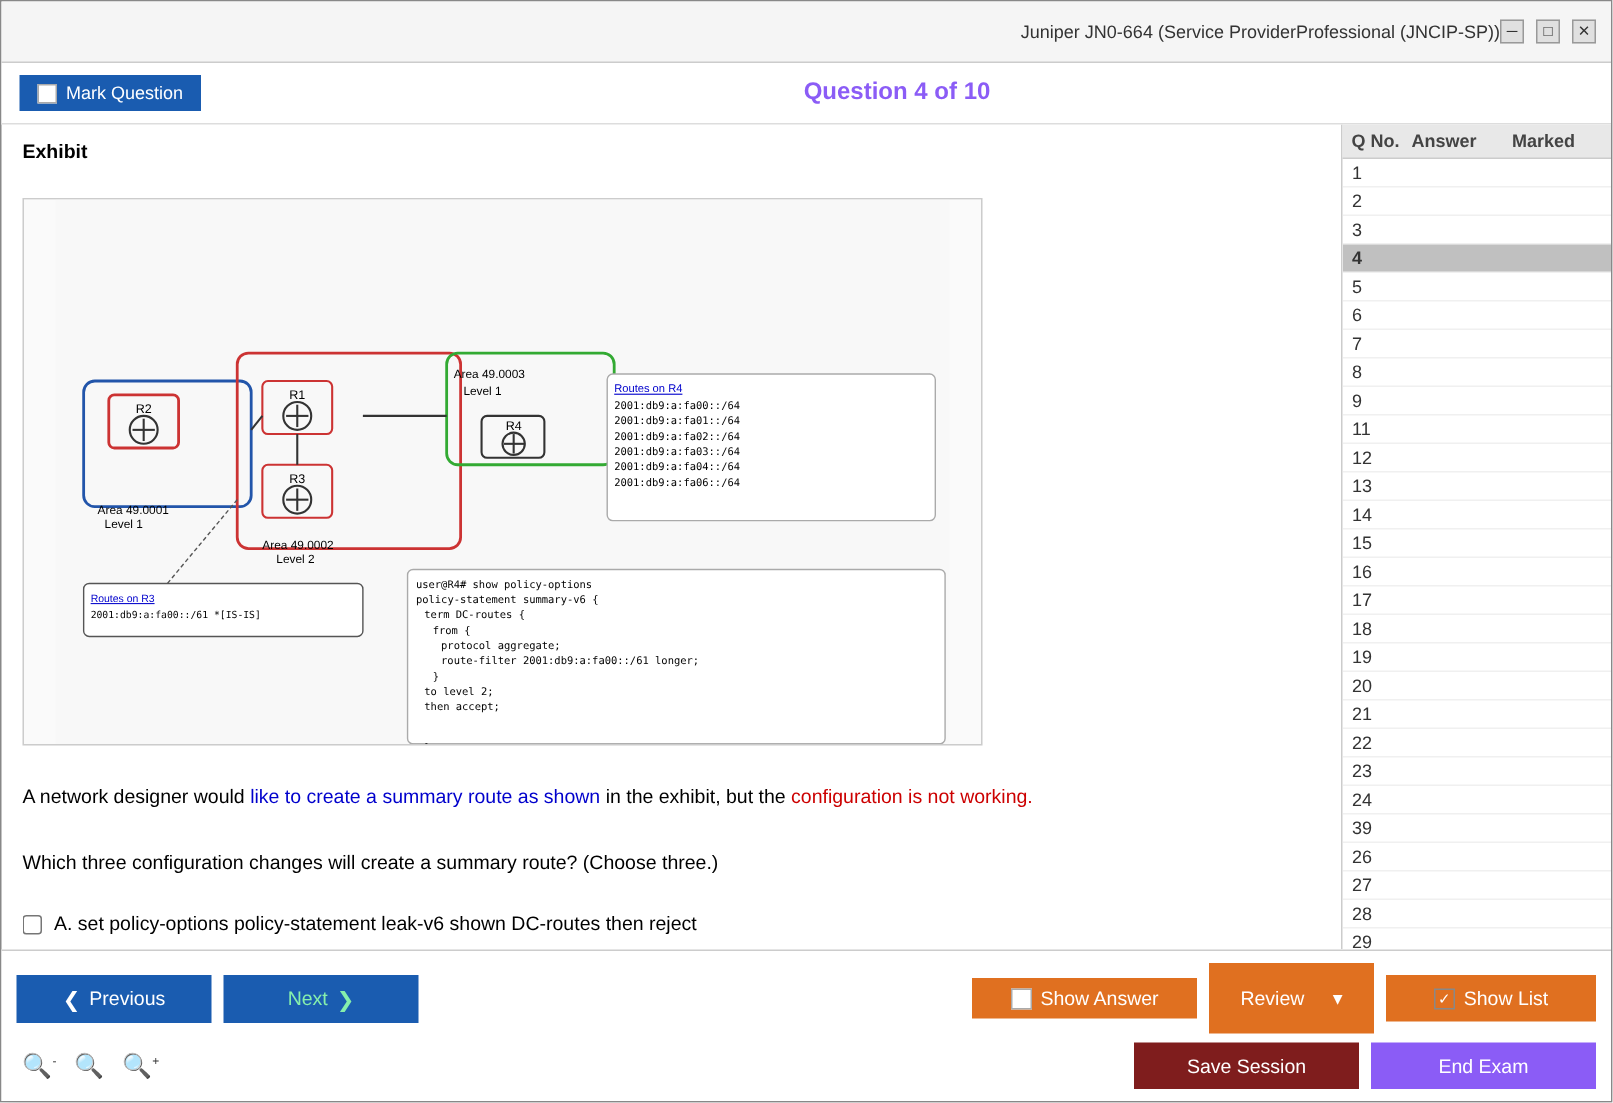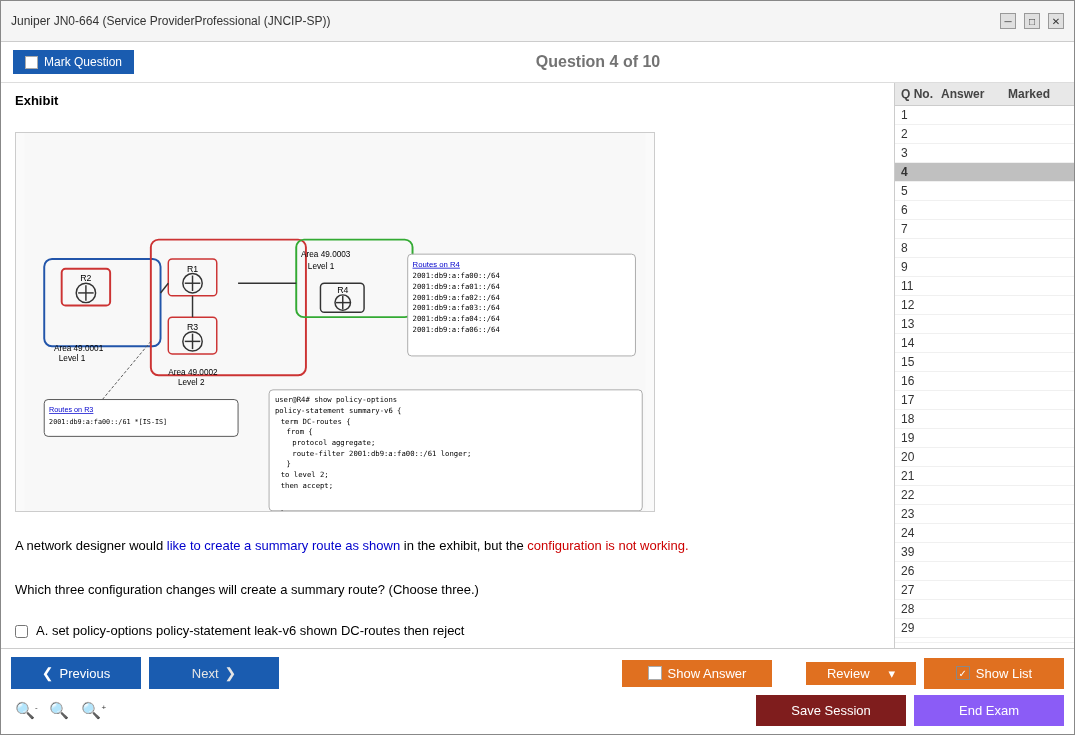--- a/index.html
+++ b/index.html
@@ -1,47 +1,47 @@
 <!DOCTYPE html>
 <html><head>
   <meta charset="utf-8">
   <style>
     * { box-sizing: border-box; margin: 0; padding: 0; }
     body { font-family: 'Segoe UI', Arial, sans-serif; font-size: 13px; background: #f0f0f0; display: flex; justify-content: center; align-items: center; height: 100vh; }
     .window { width: 1075px; height: 735px; background: #fff; border: 1px solid #888; display: flex; flex-direction: column; box-shadow: 2px 2px 10px rgba(0,0,0,0.3); }
-    .title-bar { background: #f5f5f5; border-bottom: 1px solid #ccc; padding: 20px 10px; display: flex; align-items: center; justify-content: space-between; height: 30px; }
+    .title-bar { background: #f5f5f5; border-bottom: 1px solid #ccc; padding: 20px 10px; display: flex; align-items: center; justify-content: flex-end; height: 30px; }
     .title-text { font-size: 12px; color: #333; }
     .title-controls { display: flex; gap: 8px; }
     .title-btn { width: 16px; height: 16px; border: 1px solid #999; background: #e0e0e0; cursor: pointer; display: flex; align-items: center; justify-content: center; font-size: 10px; color: #333; }
     .toolbar { background: #fff; border-bottom: 1px solid #ddd; padding: 8px 12px; display: flex; align-items: center; }
     .mark-question-btn { background: #1a5cb0; color: #fff; border: none; padding: 5px 12px; font-size: 12px; cursor: pointer; display: flex; align-items: center; gap: 6px; }
     .mark-question-btn .checkbox-icon { width: 13px; height: 13px; background: #fff; display: inline-block; border: 1px solid #aaa; }
-    .question-title { flex: 1; text-align: center; font-size: 16px; font-weight: bold; color: #737373; }
+    .question-title { flex: 1; text-align: center; font-size: 16px; font-weight: bold; color: #8b5cf6; }
     .main-content { display: flex; flex: 1; overflow: hidden; }
     .question-area { flex: 1; overflow-y: auto; padding: 10px 14px; display: flex; flex-direction: column; gap: 24px; }
     .exhibit-label { font-size: 13px; font-weight: bold; }
     .exhibit-img { width: 640px; height: 390px; border: 1px solid #ccc; background: #fafafa; overflow: hidden; position: relative; }
     .exhibit-img svg { width: 100%; height: 100%; }
     .question-text { font-size: 13px; line-height: 1.5; color: #000; }
     .question-text .highlight { color: #0000cc; }
     .question-text .highlight-red { color: #cc0000; }
     .answer-option { display: flex; align-items: flex-start; gap: 8px; font-size: 13px; }
     .answer-option input[type="checkbox"] { margin-top: 2px; }
     .sidebar { width: 180px; border-left: 1px solid #ccc; display: flex; flex-direction: column; }
     .sidebar-header { display: grid; grid-template-columns: 40px 1fr 60px; background: #e8e8e8; border-bottom: 1px solid #ccc; padding: 4px 6px; font-size: 12px; font-weight: bold; color: #444; }
     .sidebar-list { flex: 1; overflow-y: auto; }
     .sidebar-row { display: grid; grid-template-columns: 40px 1fr 60px; padding: 2px 6px; font-size: 12px; color: #333; border-bottom: 1px solid #f0f0f0; cursor: pointer; }
     .sidebar-row.active { background: #c0c0c0; font-weight: bold; }
     .bottom-bar { background: #fff; border-top: 1px solid #ccc; padding: 8px 10px; display: flex; flex-direction: column; gap: 6px; }
     .bottom-row1 { display: flex; align-items: center; gap: 8px; }
     .bottom-row2 { display: flex; align-items: center; gap: 8px; }
     .btn-prev { background: #1a5cb0; color: #fff; border: none; padding: 8px 22px; font-size: 13px; cursor: pointer; display: flex; align-items: center; gap: 6px; min-width: 130px; justify-content: center; }
-    .btn-next { background: #1a5cb0; color: #e5e5e5; border: none; padding: 8px 8px; font-size: 13px; cursor: pointer; display: flex; align-items: center; gap: 6px; min-width: 130px; justify-content: center; }
+    .btn-next { background: #1a5cb0; color: #86efac; border: none; padding: 8px 8px; font-size: 13px; cursor: pointer; display: flex; align-items: center; gap: 6px; min-width: 130px; justify-content: center; }
     .btn-show-answer { background: #e07020; color: #fff; border: none; padding: 6px 22px; font-size: 13px; cursor: pointer; display: flex; align-items: center; gap: 6px; min-width: 150px; justify-content: center; margin-left: auto; }
-    .btn-review { background: #e07020; color: #fff; border: none; padding: 4px 16px; font-size: 13px; cursor: pointer; display: flex; align-items: center; gap: 19px; min-width: 110px; justify-content: center; margin-left: 26px; }
+    .btn-review { background: #e07020; color: #fff; border: none; padding: 16px 16px; font-size: 13px; cursor: pointer; display: flex; align-items: center; gap: 19px; min-width: 110px; justify-content: center; }
     .btn-show-list { background: #e07020; color: #fff; border: none; padding: 8px 16px; font-size: 13px; cursor: pointer; display: flex; align-items: center; gap: 6px; min-width: 140px; justify-content: center; }
     .btn-save-session { background: #7f1d1d; color: #fff; border: none; padding: 8px 22px; font-size: 13px; cursor: pointer; min-width: 150px; margin-left: auto; }
     .btn-end-exam { background: #8b5cf6; color: #fff; border: none; padding: 8px 22px; font-size: 13px; cursor: pointer; min-width: 150px; }
     .zoom-controls { display: flex; gap: 4px; }
     .zoom-btn { background: none; border: none; cursor: pointer; font-size: 16px; color: #333; padding: 2px 4px; }
     .spacer { flex: 1; }
     .chevron { font-size: 14px; }
     .show-answer-check { width: 14px; height: 14px; background: #fff; border: 1px solid #aaa; display: inline-block; }
     .show-list-check { width: 14px; height: 14px; background: #e07020; border: 1px solid #888; display: inline-flex; align-items: center; justify-content: center; color: #fff; font-size: 10px; }
     .row2-spacer { flex: 1; }

